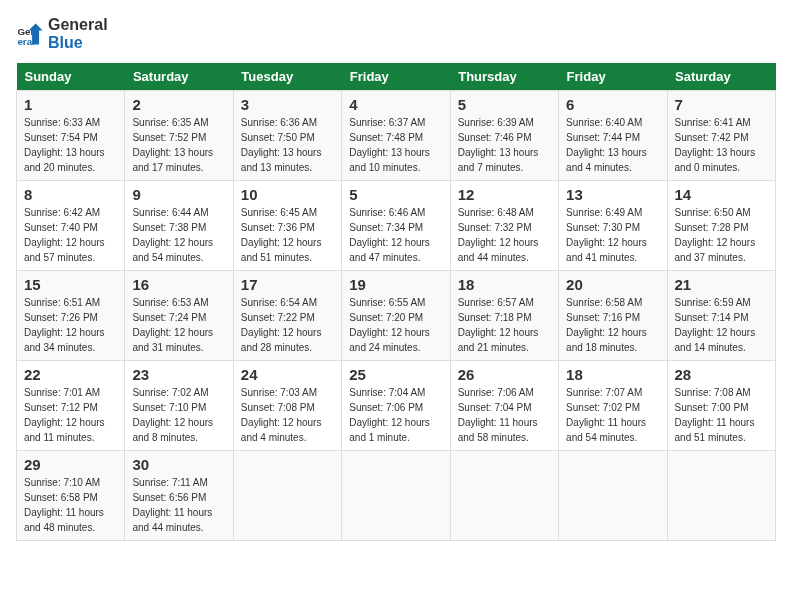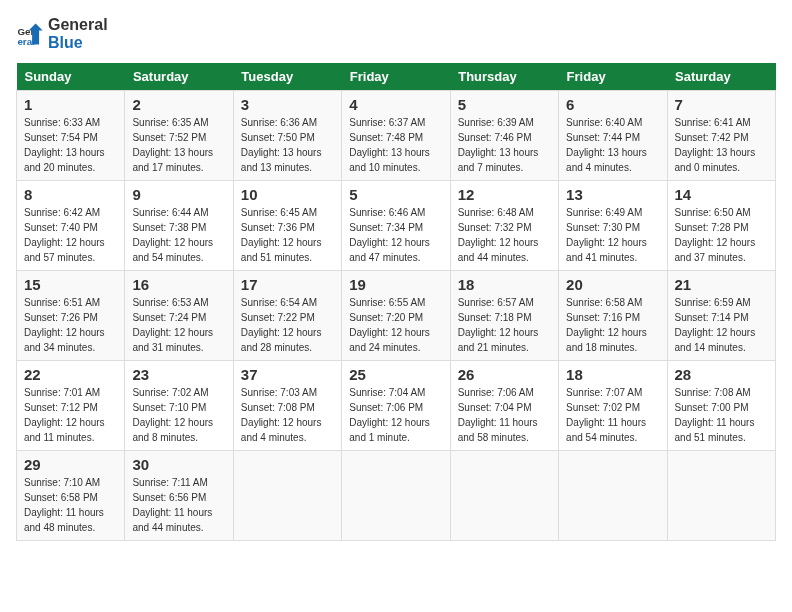--- a/index.html
+++ b/index.html
@@ -206,21 +206,21 @@
       <tr>
         <td>
         <span class="day-num">22</span>
         <span class="day-detail">Sunrise: 7:01 AM<br>Sunset: 7:12 PM<br>Daylight: 12 hours and 11 minutes.</span>
       </td>
         <td>
         <span class="day-num">23</span>
         <span class="day-detail">Sunrise: 7:02 AM<br>Sunset: 7:10 PM<br>Daylight: 12 hours and 8 minutes.</span>
       </td>
         <td>
-        <span class="day-num">37</span>
+        <span class="day-num">24</span>
         <span class="day-detail">Sunrise: 7:03 AM<br>Sunset: 7:08 PM<br>Daylight: 12 hours and 4 minutes.</span>
       </td>
         <td>
         <span class="day-num">25</span>
         <span class="day-detail">Sunrise: 7:04 AM<br>Sunset: 7:06 PM<br>Daylight: 12 hours and 1 minute.</span>
       </td>
         <td>
         <span class="day-num">26</span>
         <span class="day-detail">Sunrise: 7:06 AM<br>Sunset: 7:04 PM<br>Daylight: 11 hours and 58 minutes.</span>
       </td>

